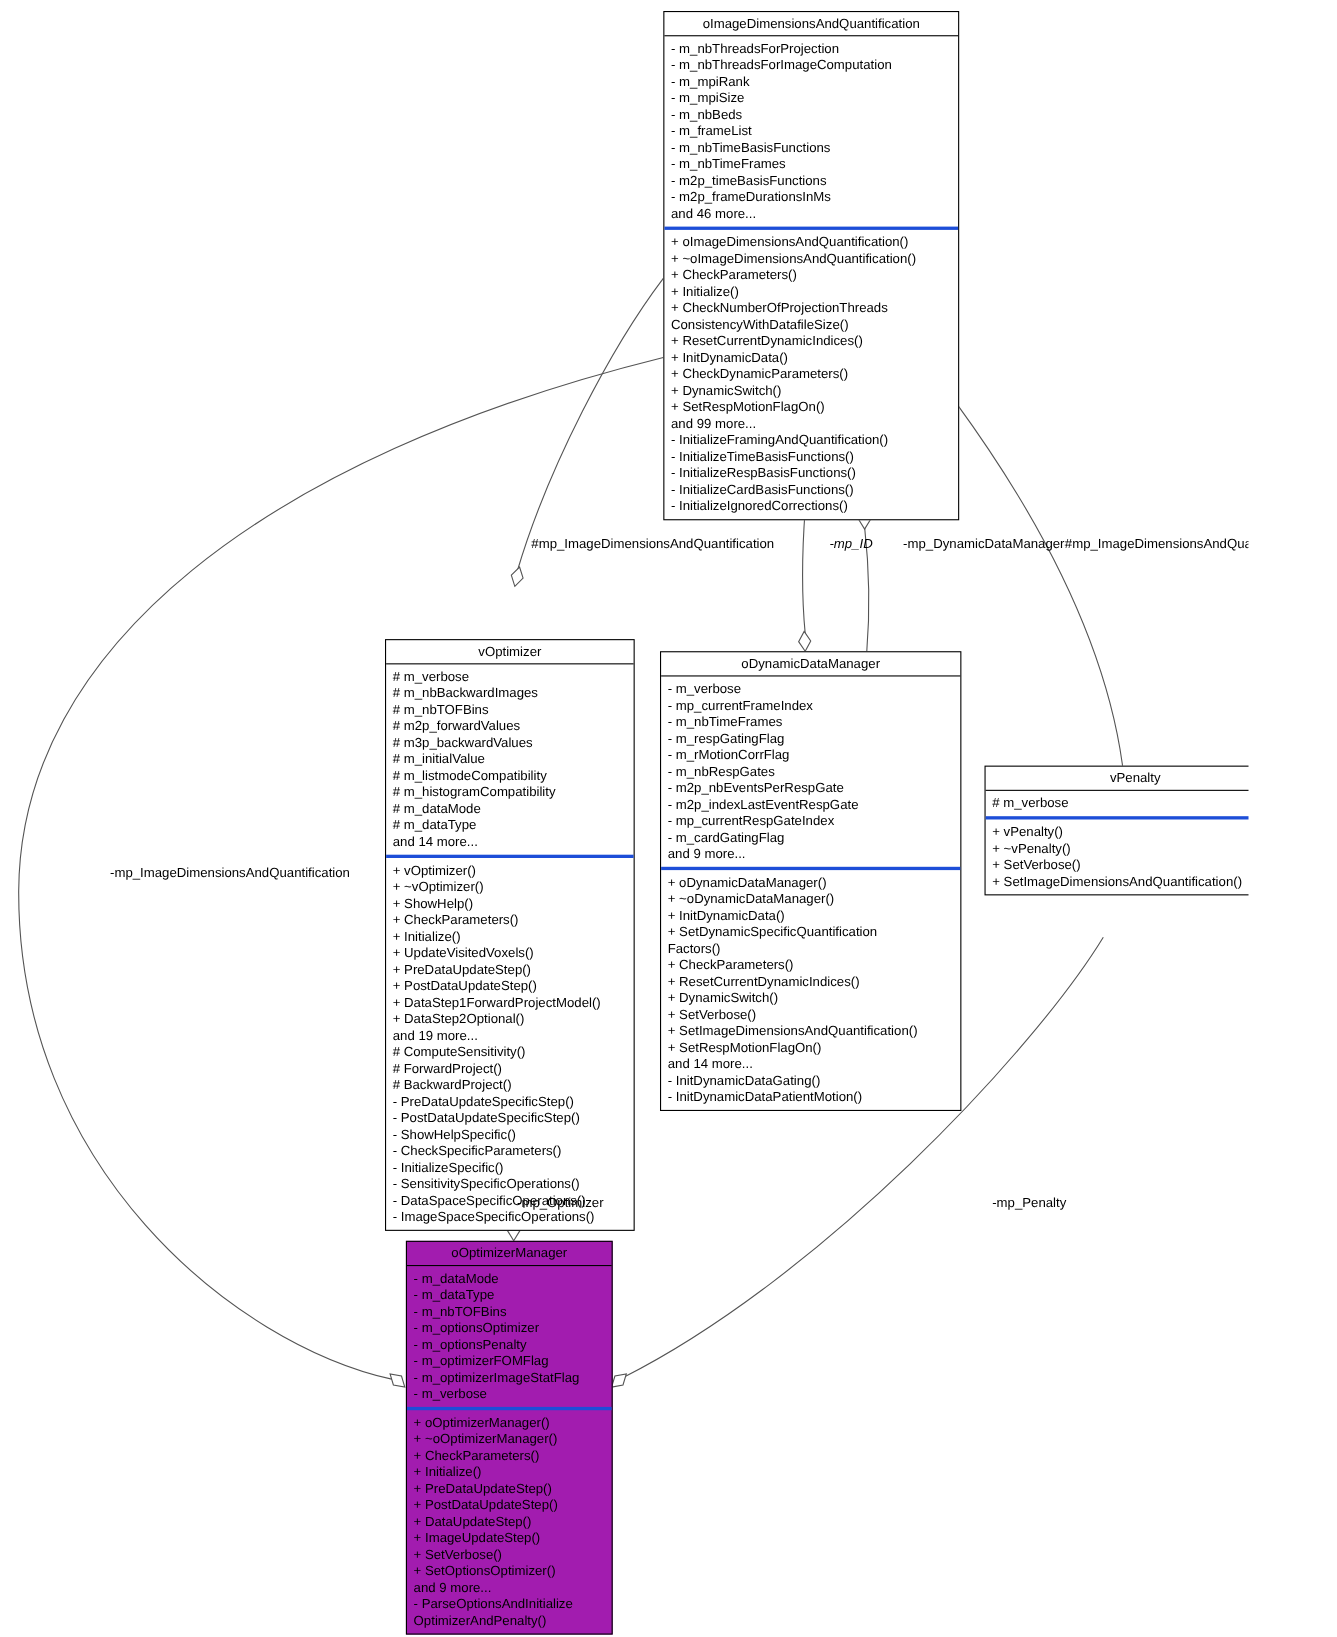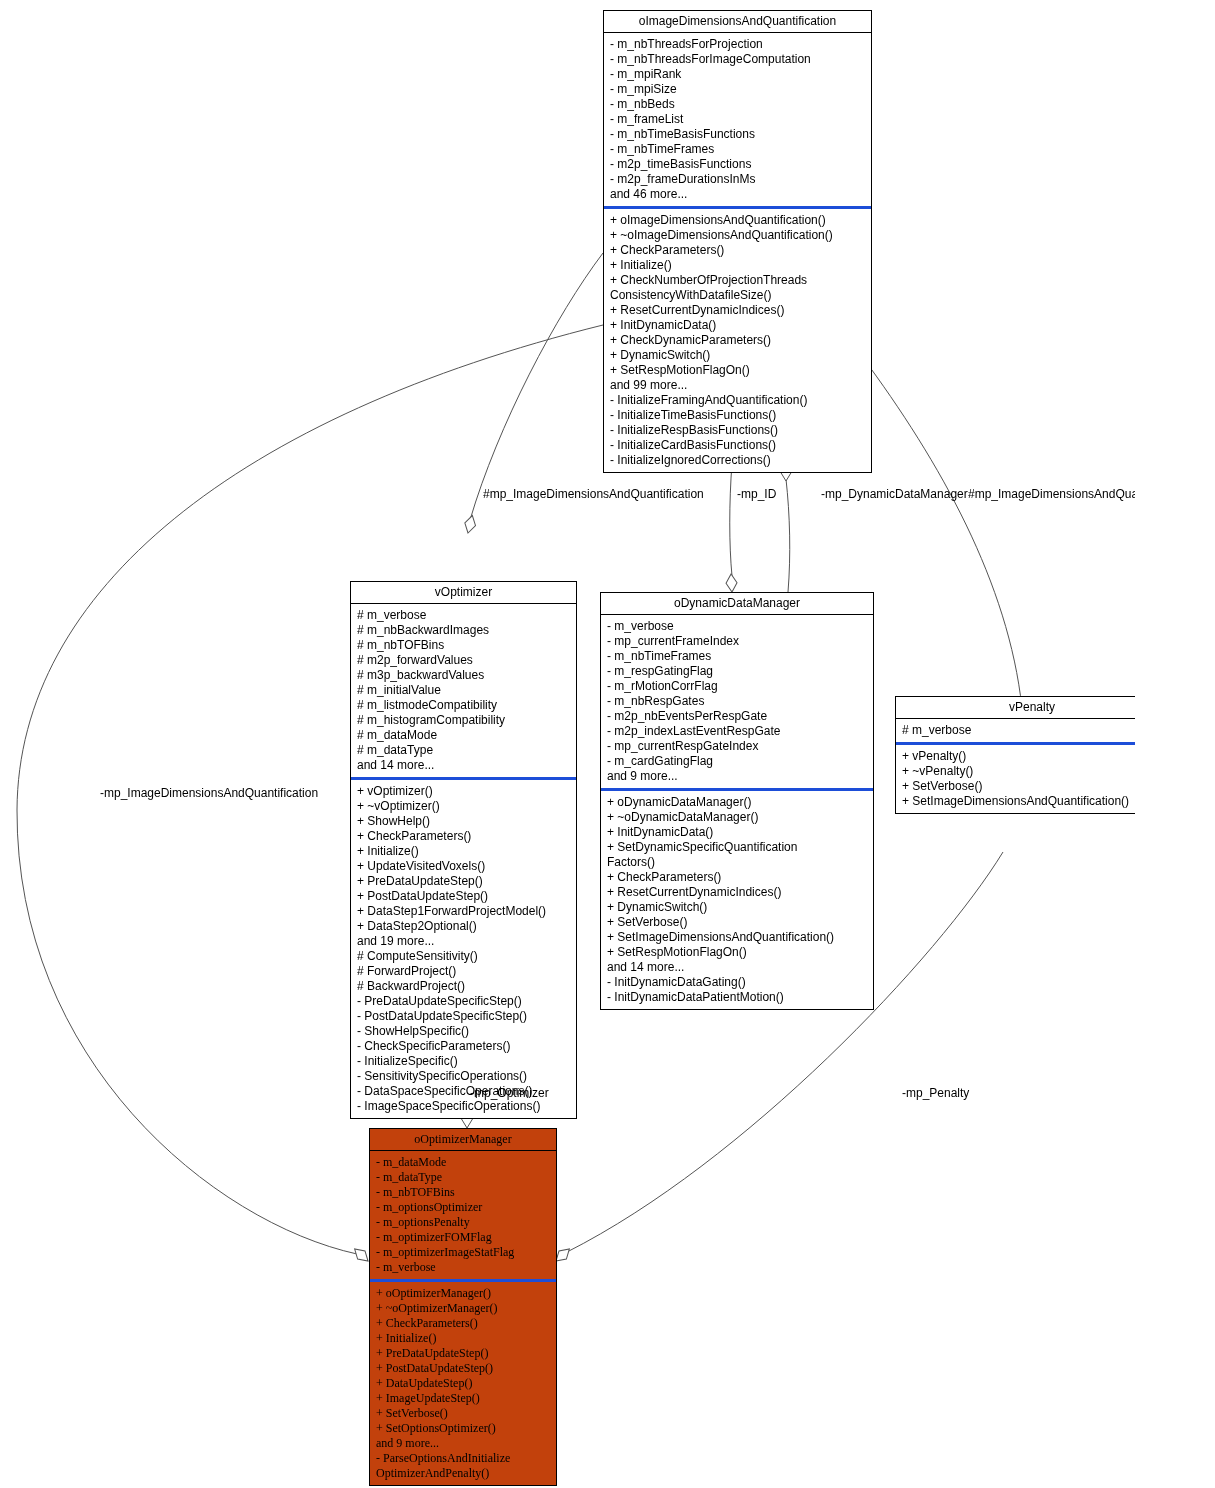--- a/index.html
+++ b/index.html
@@ -1,21 +1,21 @@
 <!DOCTYPE html>
 <html><head>
 <meta charset="utf-8">
 <style>
   html,body{margin:0;padding:0;background:#ffffff;}
   #canvas{position:relative;width:1135px;height:1488px;background:#ffffff;overflow:hidden;
           font-family:"Liberation Sans",sans-serif;color:#000;}
   #edges{position:absolute;left:0;top:0;z-index:1;}
   .uml{position:absolute;z-index:2;background:#ffffff;border:1px solid #000;
        font-size:12px;line-height:15px;}
-  .uml.sel{background:#c2410c;font-family:Liberation Serif, serif;}
+  .uml.sel{background:#a21caf;}
   .uml .t{text-align:center;border-bottom:1px solid #000;padding:3px 4px;white-space:nowrap;}
   .uml .s{padding:4px 6px;white-space:pre;}
   .uml .s + .s{border-top:3px solid #1d4ed8;}
   .elabel{position:absolute;z-index:2;font-size:12px;line-height:14px;white-space:nowrap;}
   .edge{fill:none;stroke:#545454;stroke-width:1;}
   .diamond{fill:#ffffff;stroke:#545454;stroke-width:1;}
 </style>
 </head>
 <body>
 
@@ -172,20 +172,20 @@
 + DataUpdateStep()
 + ImageUpdateStep()
 + SetVerbose()
 + SetOptionsOptimizer()
 and 9 more...
 - ParseOptionsAndInitialize
 OptimizerAndPenalty()</div>
   </div>
 
   <div class="elabel" style="left:483px;top:487px;">#mp_ImageDimensionsAndQuantification</div>
-  <div class="elabel" style="left:737px;top:487px;">-mp_ID</div>
+  <div class="elabel" style="left:754px;top:487px;font-style:italic;">-mp_ID</div>
   <div class="elabel" style="left:792px;top:487px;margin-left:29px;">-mp_DynamicDataManager</div>
   <div class="elabel" style="left:968px;top:487px;">#mp_ImageDimensionsAndQuantification</div>
   <div class="elabel" style="left:100px;top:786px;">-mp_ImageDimensionsAndQuantification</div>
   <div class="elabel" style="left:470px;top:1086px;">-mp_Optimizer</div>
   <div class="elabel" style="left:862px;top:1086px;margin-left:40px;">-mp_Penalty</div>
 
 </div>
 
 </body></html>

